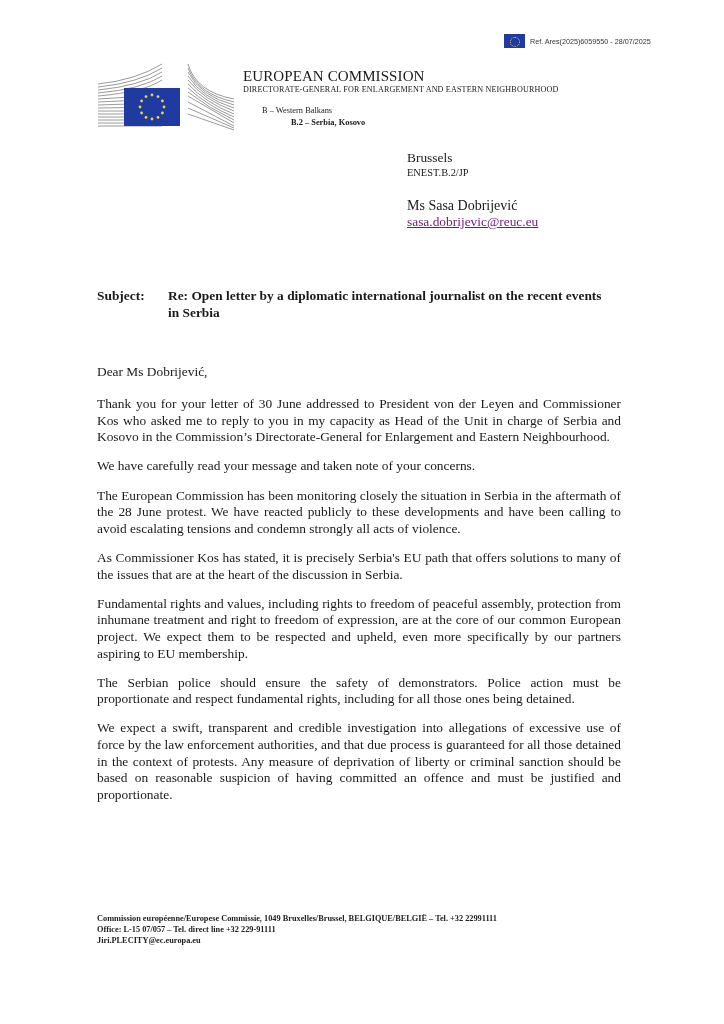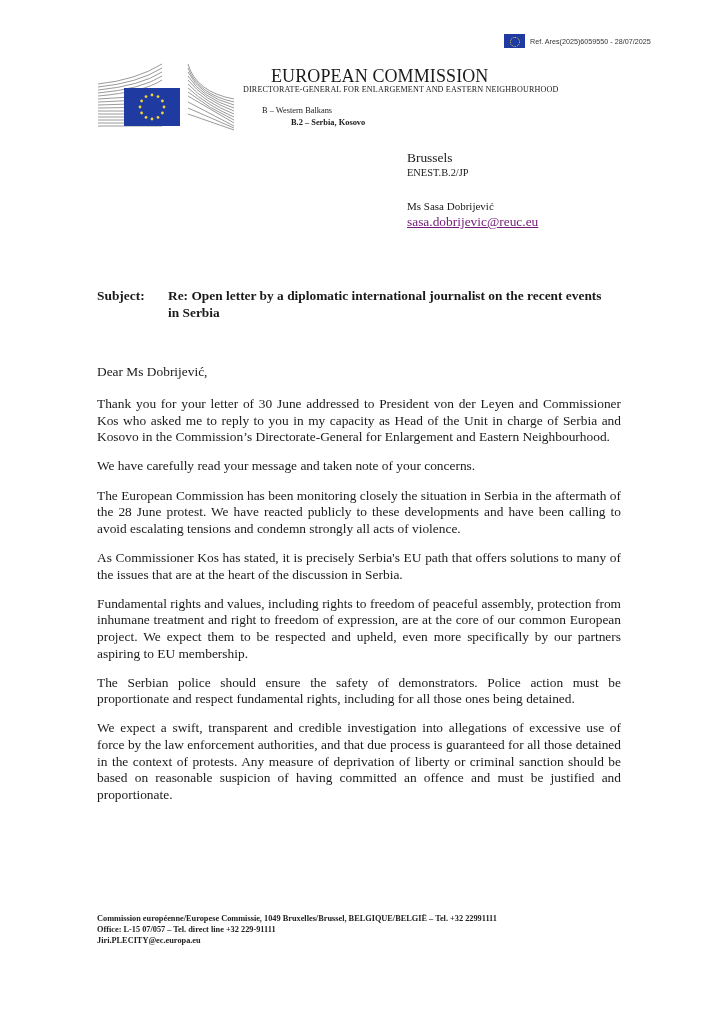--- a/index.html
+++ b/index.html
@@ -16,30 +16,30 @@
     content: ""; position: absolute; left: 6px; top: 3px; width: 8px; height: 8px;
     border: 1px dotted #e8d24a; border-radius: 50%;
   }
   .ares-text { font-family: "Liberation Sans", "DejaVu Sans", sans-serif; font-size: 7.2px; color: #333; letter-spacing: 0; }
 
   
   .logo { left: 96px; top: 62px; width: 140px; height: 70px; }
 
   
   .hdr { left: 243px; top: 68px; }
-  .hdr-title { font-size: 18px; letter-spacing: 0.1px; line-height: 16px; margin-left: 28px; }
+  .hdr-title { font-size: 15px; letter-spacing: 0.1px; line-height: 16px; }
   .hdr-sub { font-size: 8.1px; letter-spacing: 0.15px; margin-top: 1px; }
   .hdr-unit { font-size: 8.4px; margin-top: 11px; line-height: 12px; padding-left: 19px; }
   .hdr-unit2 { font-size: 8.4px; font-weight: bold; line-height: 11px; padding-left: 48px; }
 
   
   .addr { left: 407px; top: 150px; }
   .addr-city { font-size: 13.4px; line-height: 16px; }
   .addr-ref { font-size: 10.4px; line-height: 14px; }
-  .addr-name { font-size: 11px; line-height: 16px; margin-top: 18px; }
+  .addr-name { font-size: 14px; line-height: 16px; margin-top: 18px; }
   .addr-mail { font-size: 13.4px; line-height: 16px; color: #701a75; text-decoration: underline; }
 
   
   .subject { left: 97px; top: 287px; width: 520px; display: flex; font-weight: bold; font-size: 13.4px; line-height: 17px; }
   .subject-label { width: 71px; flex: none; }
   .subject-text { width: 440px; }
 
   .salutation { left: 97px; top: 364px; font-size: 13.4px; line-height: 16px; }
 
   

